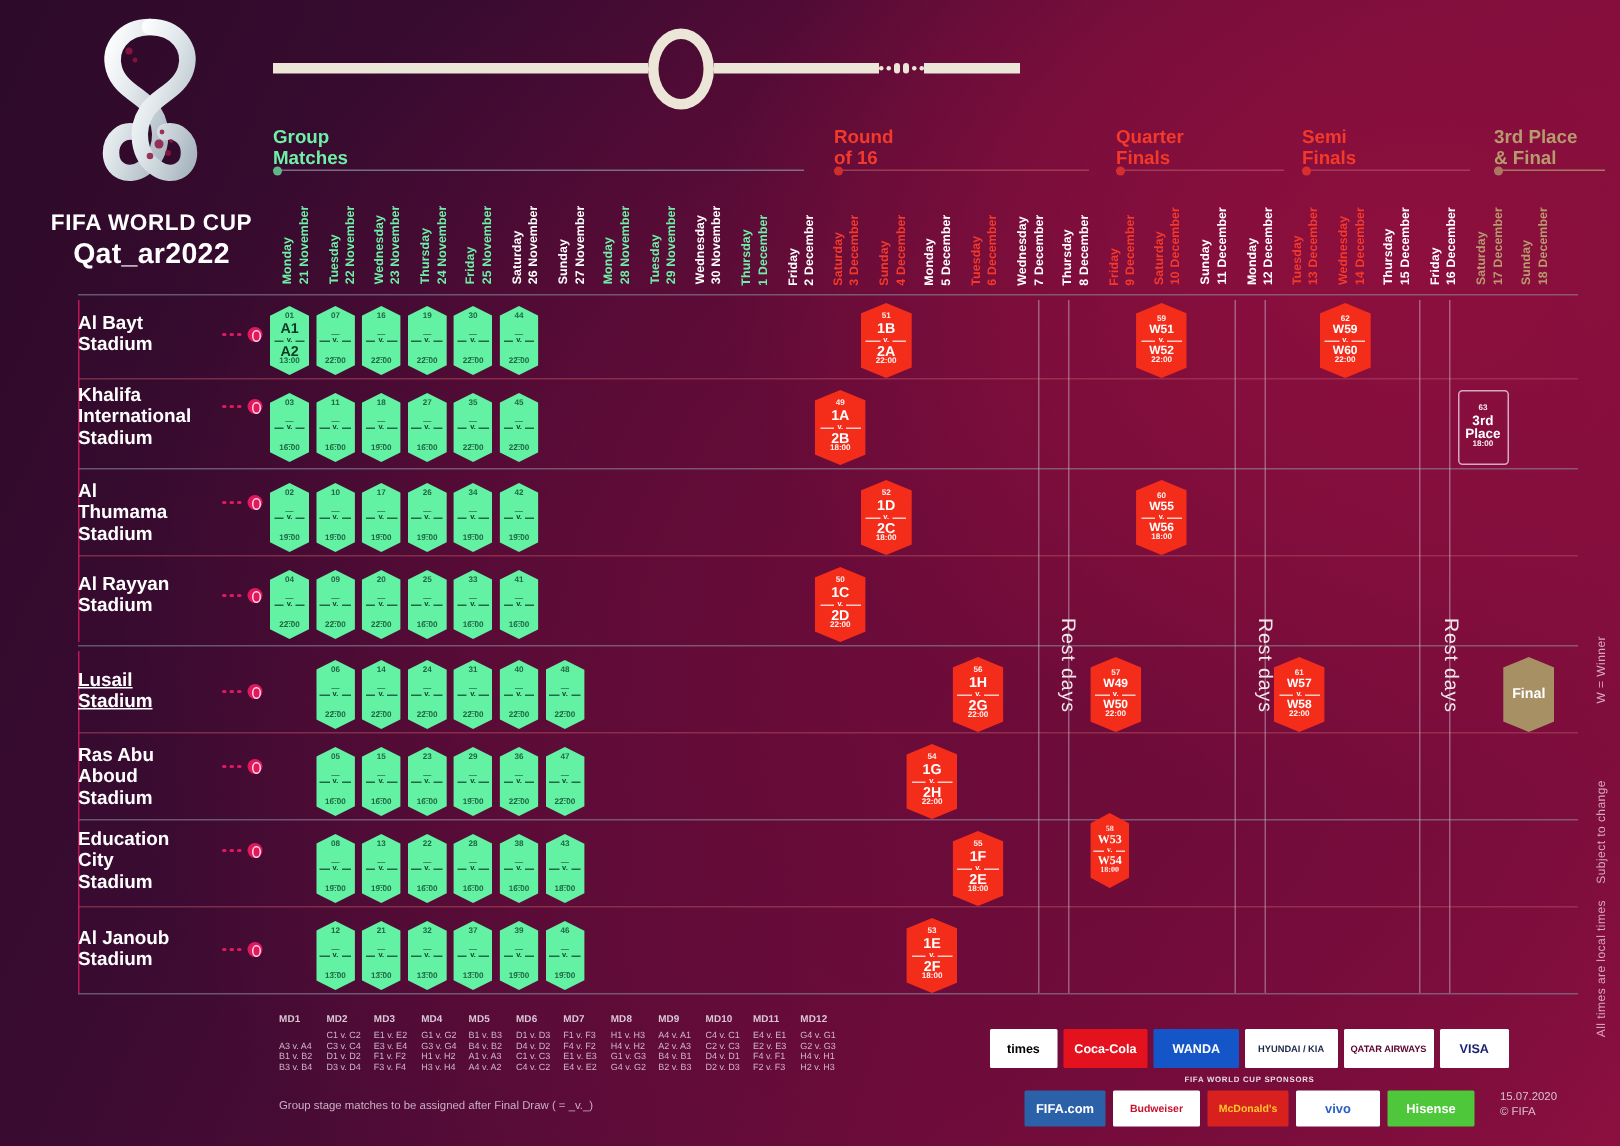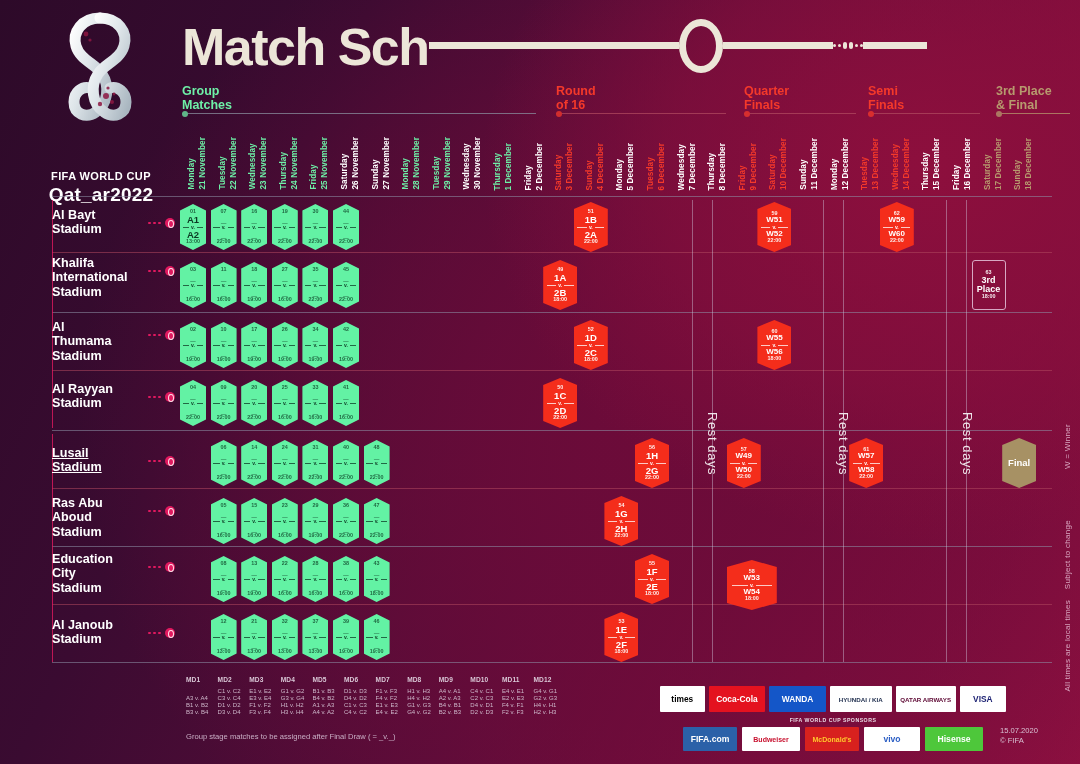--- a/index.html
+++ b/index.html
@@ -16,21 +16,21 @@
       radial-gradient(ellipse 620px 520px at 86% 22%, #8d0f3d 0%, rgba(141,15,61,0.55) 42%, rgba(141,15,61,0) 72%),
       radial-gradient(ellipse 760px 700px at 62% 55%, #6d0b39 0%, rgba(109,11,57,0.45) 48%, rgba(109,11,57,0) 78%),
       linear-gradient(115deg, #2d0a29 0%, #3a0b31 26%, #5a0c39 55%, #7e0d3d 78%, #8e1040 100%);
   }
   
   #trophy { position: absolute; left: 62px; top: 12px; width: 76px; height: 120px; }
   #brand {
     position: absolute; left: 26px; top: 140px; width: 150px; text-align: center;
     color: #fff;
   }
-  #brand .l1 { font-size: 11px; font-weight: bold; letter-spacing: .4px; margin-top: 30px; }
+  #brand .l1 { font-size: 15px; font-weight: bold; letter-spacing: .4px; }
   #brand .l2 { font-size: 19px; font-weight: bold; letter-spacing: .2px; margin-top: 2px; }
 
   #title {
     position: absolute; left: 182px; top: 16px; height: 62px;
     display: flex; align-items: center; white-space: nowrap;
   }
   #title .word {
     font-size: 52px; font-weight: bold; color: #ece6d8;
     letter-spacing: -1.5px; line-height: 1;
   }
@@ -176,21 +176,20 @@
       <circle cx="52" cy="82" r="1.4"></circle>
     </g>
   </svg>
 
   <div id="brand">
     <div class="l1">FIFA WORLD CUP</div>
     <div class="l2">Qat_ar2022</div>
   </div>
 
   <div id="title">
-    <span class="word">Match Sch</span>
     <span class="bar" style="width:250px"></span>
     <span class="ring"></span>
     <span class="bar" style="width:110px"></span>
     <span class="dots">
       <i></i>
         <i></i>
         <i class="b"></i>
         <i class="b"></i>
         <i></i>
         <i></i>
@@ -827,21 +826,21 @@
               <span class="t2" style="font-size:8px">W56</span>
         <span class="tm">18:00</span>
       </div>
       <div class="badge red" style="left:726.8000000000001px; top:438px; width:34px; height:50px;">
         <span class="no">57</span>
         <span class="t1" style="font-size:8px">W49</span>
               <span class="vs"><span class="r"></span>v.<span class="r"></span></span>
               <span class="t2" style="font-size:8px">W50</span>
         <span class="tm">22:00</span>
       </div>
-      <div class="badge red" style="left:726.8000000000001px; top:560px; width:50px; height:50px;">
+      <div class="badge red" style="left:726.8000000000001px; top:542px; width:26px; height:50px;font-family:Liberation Serif, serif;">
         <span class="no">58</span>
         <span class="t1" style="font-size:8px">W53</span>
               <span class="vs"><span class="r"></span>v.<span class="r"></span></span>
               <span class="t2" style="font-size:8px">W54</span>
         <span class="tm">18:00</span>
       </div>
       <div class="badge red" style="left:879.8000000000001px; top:202px; width:34px; height:50px;">
         <span class="no">62</span>
         <span class="t1" style="font-size:8px">W59</span>
               <span class="vs"><span class="r"></span>v.<span class="r"></span></span>

